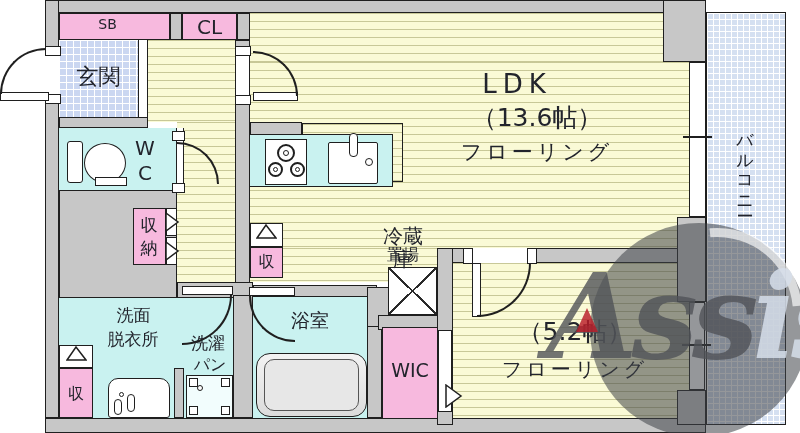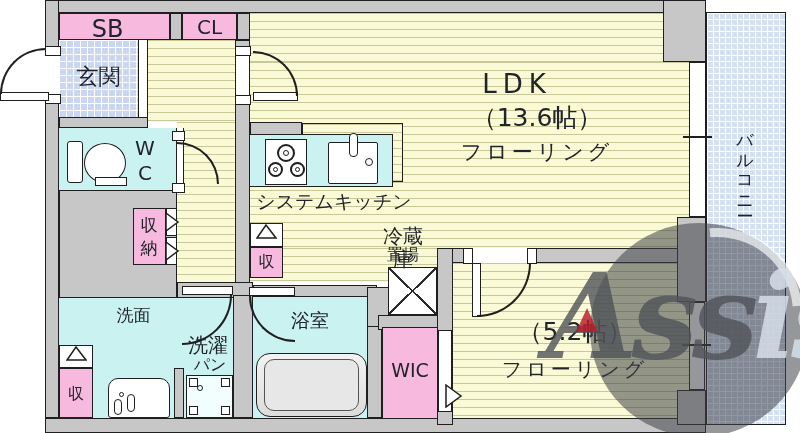--- a/index.html
+++ b/index.html
@@ -166,35 +166,35 @@
   <div class="abs fix" style="left:221px;top:378px;width:9px;height:9px"></div>
   <div class="abs fix" style="left:189px;top:406px;width:9px;height:9px"></div>
   <div class="abs fix" style="left:221px;top:406px;width:9px;height:9px"></div>
   <div class="abs fix circ" style="left:197px;top:385px;width:6px;height:6px"></div>
 
   <div class="abs fix" style="left:108px;top:378px;width:62px;height:40px;border-radius:10px 10px 3px 3px"></div>
   <div class="abs fix circ" style="left:119px;top:392px;width:5px;height:5px"></div>
   <div class="abs fix" style="left:127px;top:394px;width:8px;height:18px;border-radius:4px"></div>
   <div class="abs fix" style="left:114px;top:399px;width:8px;height:16px;border-radius:4px"></div>
 
-  <div class="abs txt" style="left:59px;top:16px;width:97px;font-size:24px">SB</div>
+  <div class="abs txt" style="left:59px;top:16px;width:97px;font-size:14px">SB</div>
   <div class="abs txt" style="left:182px;top:16px;width:55px;font-size:20px">CL</div>
   <div class="abs txt" style="left:59px;top:64px;width:79px;font-size:22px">玄関</div>
   <div class="abs txt wrap" style="left:132px;top:136px;width:26px;font-size:20px;line-height:1.25">WC</div>
   <div class="abs txt wrap" style="left:139px;top:214px;width:20px;font-size:17px;line-height:1.35">収納</div>
   <div class="abs txt" style="left:250px;top:253px;width:33px;font-size:16px">収</div>
   <div class="abs txt" style="left:59px;top:385px;width:34px;font-size:16px">収</div>
   <div class="abs txt" style="left:392px;top:70px;width:250px;font-size:26px;letter-spacing:6px">LDK</div>
   <div class="abs txt" style="left:412px;top:104px;width:250px;font-size:25px">（13.6帖）</div>
   <div class="abs txt" style="left:412px;top:140px;width:250px;font-size:21px;letter-spacing:4px">フローリング</div>
-  <div class="abs txt" style="left:250px;top:191px;width:168px;font-size:19px">システムキッチン</div>
   <div class="abs txt" style="left:374px;top:225px;width:58px;font-size:20px">冷蔵庫</div>
   <div class="abs txt" style="left:374px;top:246px;width:58px;font-size:16px">置場</div>
   <div class="abs txt" style="left:96px;top:306px;width:75px;font-size:17px">洗面</div>
-  <div class="abs txt" style="left:184px;top:334px;width:48px;font-size:20px">洗濯</div>
+  <div class="abs txt" style="left:88px;top:330px;width:90px;font-size:17px">脱衣所</div>
+  <div class="abs txt" style="left:184px;top:334px;width:48px;font-size:17px">洗濯</div>
   <div class="abs txt" style="left:186px;top:356px;width:48px;font-size:16px">パン</div>
   <div class="abs txt" style="left:272px;top:310px;width:76px;font-size:19px">浴室</div>
   <div class="abs txt" style="left:382px;top:360px;width:56px;font-size:19px">WIC</div>
   <div class="abs txt" style="left:465px;top:318px;width:220px;font-size:25px">（5.2帖）</div>
   <div class="abs txt" style="left:465px;top:358px;width:220px;font-size:20px;letter-spacing:4px">フローリング</div>
   <div class="abs txt vtxt" style="left:735px;top:95px;height:140px;font-size:17px;letter-spacing:2px">バルコニー</div>
 
   <div class="abs circ" style="left:590px;top:223px;width:218px;height:214px;background:rgba(62,65,71,0.55)"></div>
   <div class="abs circ" style="left:632px;top:228px;width:170px;height:170px;border:9px solid transparent;border-top-color:rgba(255,255,255,0.65);transform:rotate(40deg)"></div>
   <div class="abs wm-text" style="left:546px;top:252px;width:270px;height:170px">

